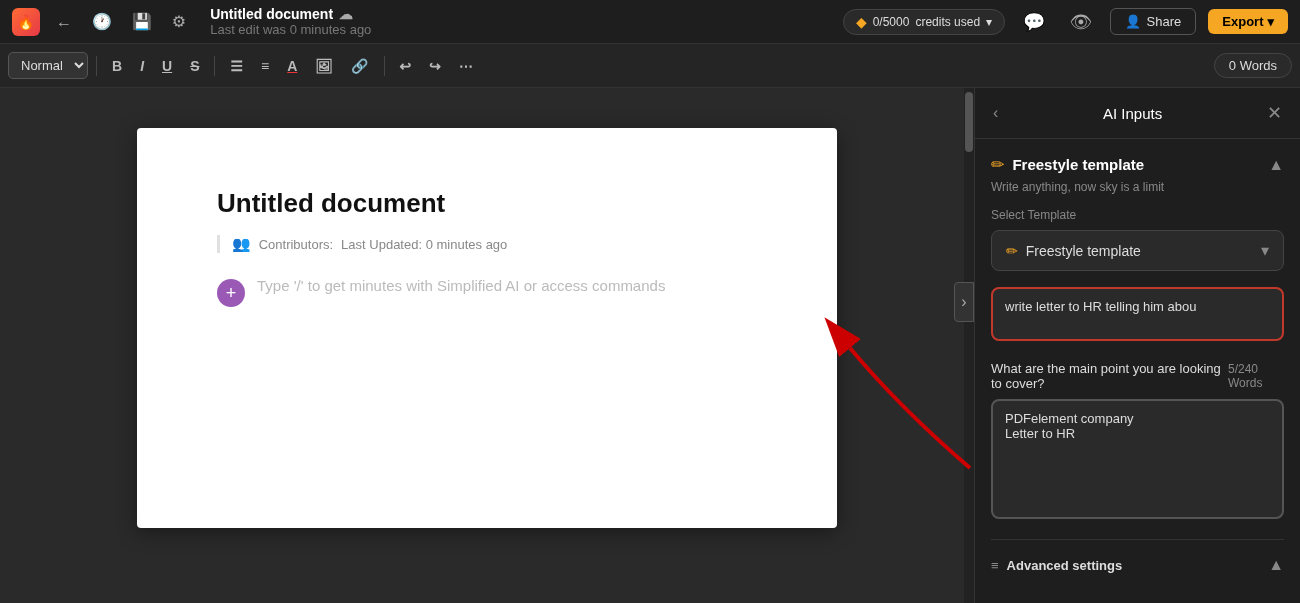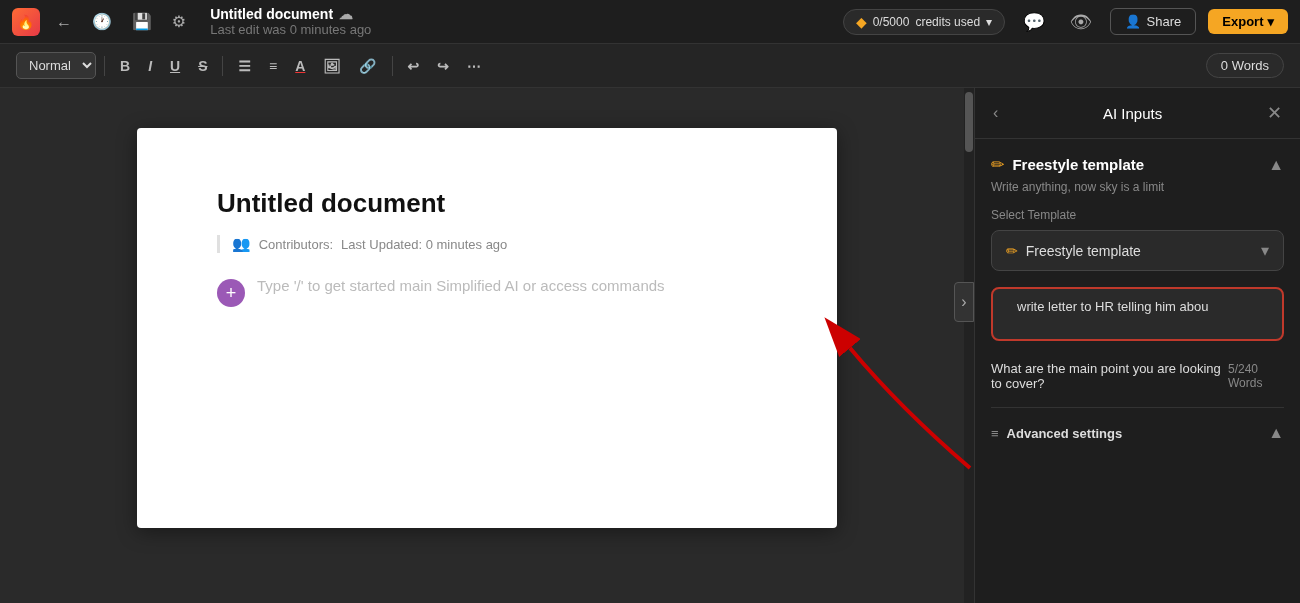--- a/index.html
+++ b/index.html
@@ -15,21 +15,21 @@
     .topbar-subtitle { font-size: 13px; color: #777; }
     .topbar-cloud-icon { font-size: 14px; color: #aaa; }
     .topbar-right { display: flex; align-items: center; gap: 12px; }
     .credits-badge { display: flex; align-items: center; gap: 6px; background: #2a2a2a; border: 1px solid #444; border-radius: 20px; padding: 4px 12px; font-size: 12px; color: #ddd; cursor: pointer; }
     .credits-diamond { color: #f5a623; font-size: 14px; }
     .topbar-icon-btn { background: none; border: none; color: #aaa; cursor: pointer; font-size: 18px; padding: 4px 6px; border-radius: 4px; }
     .share-btn { background: none; border: 1px solid #555; color: #ddd; border-radius: 6px; padding: 5px 14px; cursor: pointer; font-size: 13px; display: flex; align-items: center; gap: 5px; }
     .export-btn { background: #f5a623; border: none; color: #000; border-radius: 6px; padding: 5px 14px; cursor: pointer; font-size: 13px; font-weight: 600; display: flex; align-items: center; gap: 4px; }
 
     
-    .toolbar { display: flex; align-items: center; background: #252525; border-bottom: 1px solid #333; height: 44px; padding: 0 16px; gap: 4px; flex-shrink: 0; }
+    .toolbar { display: flex; align-items: center; background: #252525; border-bottom: 1px solid #333; height: 44px; padding: 0 8px; gap: 4px; flex-shrink: 0; }
     .toolbar-select { background: #333; border: 1px solid #555; color: #ddd; border-radius: 5px; padding: 4px 8px; font-size: 13px; cursor: pointer; }
     .toolbar-divider { width: 1px; height: 20px; background: #444; margin: 0 4px; }
     .toolbar-btn { background: none; border: none; color: #bbb; cursor: pointer; padding: 4px 7px; border-radius: 4px; font-size: 14px; font-weight: 600; }
     .words-count { margin-left: auto; background: #2a2a2a; border: 1px solid #444; border-radius: 20px; padding: 4px 14px; font-size: 13px; color: #ddd; }
 
     
     .main-layout { display: flex; flex: 1; overflow: hidden; }
 
     
     .editor-area { flex: 1; background: #2a2a2a; display: flex; flex-direction: column; align-items: center; overflow-y: auto; padding: 40px 20px; position: relative; }
@@ -58,21 +58,21 @@
     .template-label { font-size: 12px; color: #888; margin-bottom: 8px; }
     .template-select-box { background: #2a2a2a; border: 1px solid #444; border-radius: 8px; padding: 10px 14px; display: flex; align-items: center; justify-content: space-between; cursor: pointer; }
     .template-select-inner { display: flex; align-items: center; gap: 8px; font-size: 14px; color: #ddd; }
     .pencil-icon { color: #f5a623; font-size: 14px; }
 
     
     .field-section { margin-bottom: 16px; }
     .field-header { display: flex; justify-content: space-between; align-items: center; margin-bottom: 8px; }
     .field-label { font-size: 13px; color: #ddd; }
     .field-count { font-size: 12px; color: #888; }
-    .field-textarea { width: 100%; background: #2a2a2a; border: 2px solid #555; border-radius: 8px; padding: 10px 24px; color: #ddd; font-size: 13px; resize: none; outline: none; font-family: inherit; }
+    .field-textarea { width: 100%; background: #2a2a2a; border: 2px solid #555; border-radius: 8px; padding: 10px 12px; color: #ddd; font-size: 13px; resize: none; outline: none; font-family: inherit; }
     .field-textarea.highlighted { border-color: #d44; background: #2a2a2a; }
     .field-textarea-big { min-height: 120px; }
 
     
     .advanced-section { border-top: 1px solid #333; padding-top: 16px; }
     .advanced-header { display: flex; align-items: center; justify-content: space-between; cursor: pointer; margin-bottom: 12px; }
     .advanced-title { display: flex; align-items: center; gap: 8px; font-size: 13px; color: #ddd; font-weight: 600; }
 
     
     ::-webkit-scrollbar { width: 6px; }
@@ -148,21 +148,21 @@
       <div class="doc-title">Untitled document</div>
       <div class="doc-meta">
         <span class="doc-meta-icon">👥</span>
         <span>Contributors:</span>
         <span>Last Updated: 0 minutes ago</span>
       </div>
       <div class="doc-input-area">
         <button class="add-btn">
           <span>+</span>
         </button>
-        <div class="doc-placeholder">Type '/' to get started main Simplified AI or access commands</div>
+        <div class="doc-placeholder">Type '/' to get minutes with Simplified AI or access commands</div>
       </div>
     </div>
 
     <div style="position:absolute;right:0;top:0;width:10px;height:100%;background:#222;">
       <div style="width:8px;height:60px;background:#555;border-radius:4px;margin:4px auto;"></div>
     </div>
 
     <svg style="position:absolute;left:820px;top:220px;width:200px;height:200px;pointer-events:none;">
       <defs>
         <marker id="arrowhead" markerWidth="10" markerHeight="7" refX="0" refY="3.5" orient="auto">
@@ -210,20 +210,22 @@
         <textarea class="field-textarea highlighted" rows="2" style="border-color: rgb(192, 57, 43);">write letter to HR telling him abou</textarea>
       </div>
 
       <div class="field-section">
         <div class="field-header">
           <span class="field-label">What are the main point you are looking to cover?</span>
           <span class="field-count">
             <span>5/240</span> <span>Words</span>
           </span>
         </div>
+        <textarea class="field-textarea field-textarea-big" rows="6" style="">PDFelement company
+Letter to HR</textarea>
       </div>
 
       <div class="advanced-section">
         <div class="advanced-header">
           <div class="advanced-title">
             <span style="color:#888;">≡</span>
             <span>Advanced settings</span>
           </div>
           <span style="color:#888;">▲</span>
         </div>

